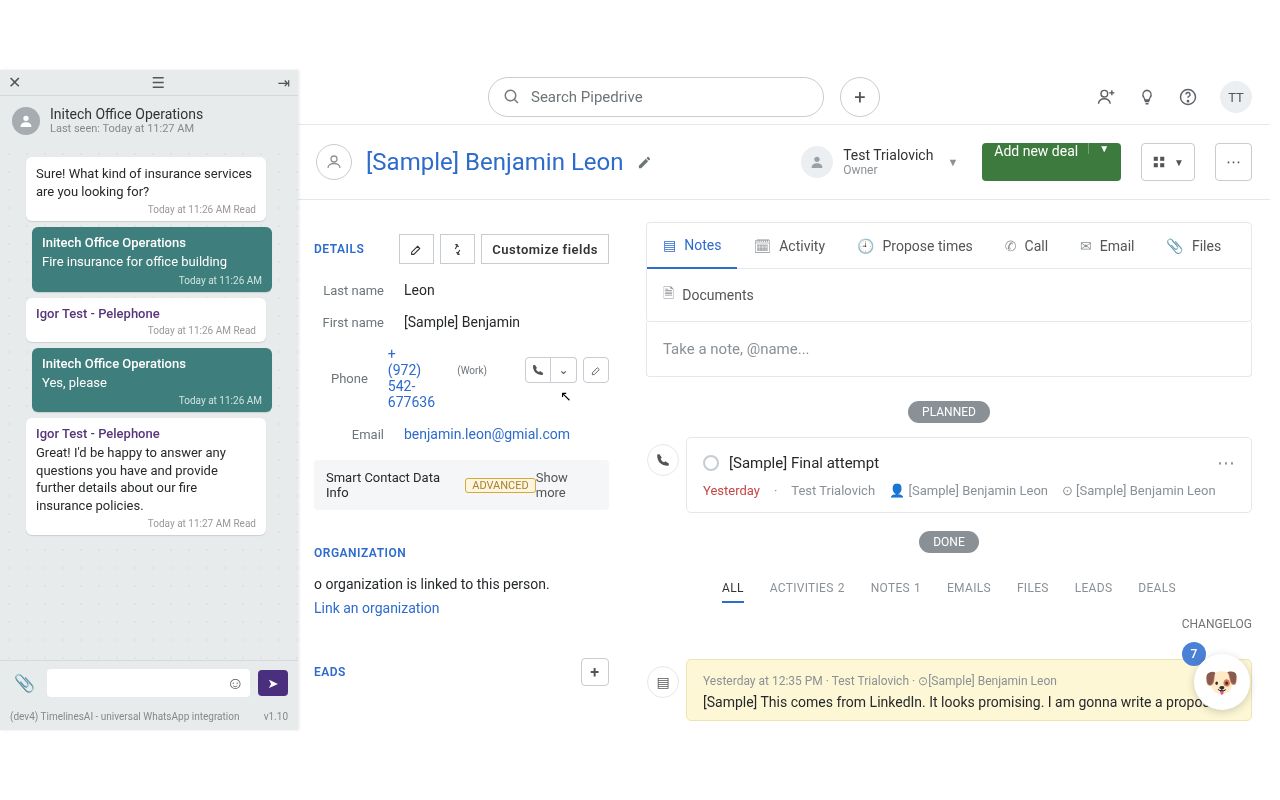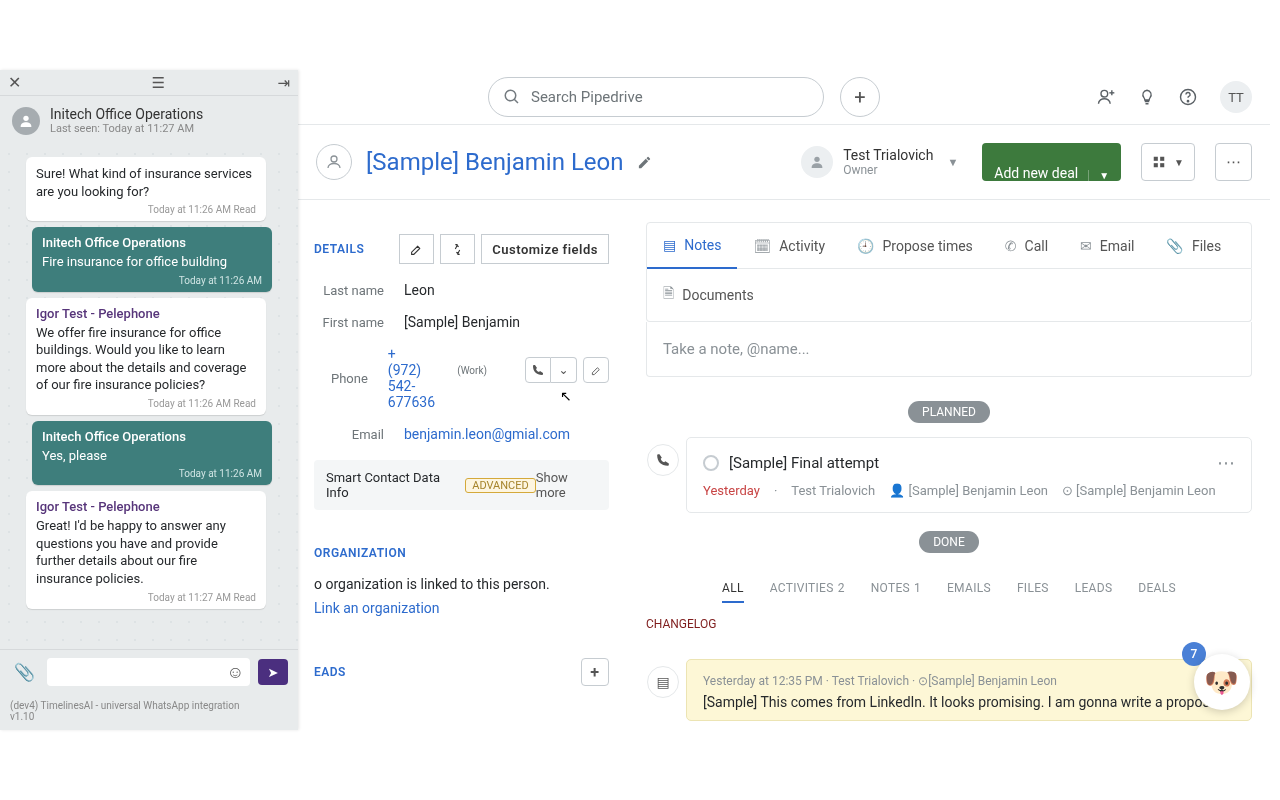--- a/index.html
+++ b/index.html
@@ -24,42 +24,42 @@
 .msg-in .msg-sender { color: #57357a; }
 .msg-out .msg-sender { color: #fff; }
 .msg-text { font-size: 13px; line-height: 1.35; }
 .msg-meta { font-size: 10px; color: #999; text-align: right; margin-top: 4px; }
 .msg-out .msg-meta { color: #cfe4e3; }
 .chat-compose { display: flex; align-items: center; padding: 8px 10px; border-top: 1px solid #d6d9db; background: #e8ebec; }
 .compose-input { flex: 1; height: 28px; background: #fff; border-radius: 4px; margin: 0 8px; border: none; padding: 0 8px; font-size: 13px;}
 .attach-ico, .emoji-ico { font-size: 17px; color: #555; margin: 0 4px; cursor: pointer; }
 .emoji-ico { position: absolute; right: 50px; }
 .send-btn { width: 30px; height: 26px; background: #4b2f7f; border-radius: 4px; display: flex; align-items: center; justify-content: center; color: #fff; font-size: 13px; cursor: pointer; }
-.chat-footer { display: flex; justify-content: space-between; padding: 6px 10px 8px; font-size: 10px; color: #888; background: #e8ebec; flex-direction: column; }
+.chat-footer { display: flex; justify-content: space-between; padding: 6px 10px 8px; font-size: 10px; color: #888; background: #e8ebec; }
 
 
 .topbar { position: absolute; top: 70px; left: 0; right: 10px; height: 54px; background: #fff; display: flex; align-items: center; padding: 0 18px; }
 .search-wrap { margin-left: 470px; width: 336px; height: 40px; border: 1px solid #c6ccd1; border-radius: 22px; display: flex; align-items: center; padding: 0 14px; color: #6e7579; font-size: 15px; }
 .search-wrap .mag { margin-right: 10px; color: #747b80; }
 .plus-btn { width: 40px; height: 40px; border: 1px solid #c6ccd1; border-radius: 50%; margin-left: 16px; display: flex; align-items: center; justify-content: center; color: #555; font-size: 20px; cursor: pointer;}
 .topbar-right { margin-left: auto; display: flex; align-items: center; gap: 22px; }
 .top-icon { color: #5a6065; font-size: 18px; cursor: pointer; }
 .avatar-chip { width: 32px; height: 32px; border-radius: 50%; background: #eceff1; color: #555; display: flex; align-items: center; justify-content: center; font-size: 13px; }
 
 
 .person-header { position: absolute; top: 124px; left: 298px; right: 10px; height: 76px; border-top: 1px solid #e5e8ea; border-bottom: 1px solid #e5e8ea; display: flex; align-items: center; padding: 0 18px; }
 .person-avatar { width: 36px; height: 36px; border-radius: 50%; border: 1px solid #c6ccd1; margin-right: 14px; display: flex; align-items: center; justify-content: center; color: #8c9398; font-size: 16px;}
 .person-title { font-size: 24px; color: #2d6bcd; font-weight: 400; }
 .pencil-title { margin-left: 14px; color: #6e7579; font-size: 15px; }
 .owner-wrap { margin-left: auto; display: flex; align-items: center; gap: 10px; }
 .owner-av { width: 32px; height: 32px; border-radius: 50%; background: #eceff1; display:flex;align-items:center;justify-content:center;color:#9aa1a6;font-size:16px; }
 .owner-txt .name { font-size: 14px; color: #333; }
 .owner-txt .role { font-size: 12px; color: #8a9196; }
 .owner-caret { color: #8a9196; font-size: 11px; margin-left: 4px; }
-.add-deal-btn { margin-left: 14px; background: #3d7a3d; color: #fff; border-radius: 4px; height: 38px; display: flex; align-items: flex-end; padding: 0 12px; font-size: 14px; cursor: pointer; }
+.add-deal-btn { margin-left: 14px; background: #3d7a3d; color: #fff; border-radius: 4px; height: 38px; display: flex; align-items: flex-start; padding: 0 12px; font-size: 14px; cursor: pointer; }
 .add-deal-btn .caret { border-left: 1px solid rgba(255,255,255,0.3); margin-left: 10px; padding-left: 10px; font-size: 10px;}
 .hdr-btn { margin-left: 10px; height: 38px; border: 1px solid #c6ccd1; border-radius: 4px; display: flex; align-items: center; padding: 0 10px; color: #555; font-size: 15px; cursor: pointer;}
 
 
 .details { position: absolute; top: 228px; left: 298px; width: 327px; padding: 0 16px 40px; }
 .details-section { border-radius: 4px; margin-bottom: 20px; }
 .sect-head { display: flex; align-items: center; font-size: 12px; letter-spacing: 0.5px; color: #2d6bcd; font-weight: 600; padding: 6px 0 10px; }
 .sect-head .spacer { flex: 1; }
 .pill-btn { height: 30px; border: 1px solid #c6ccd1; border-radius: 0; display: flex; align-items: center; padding: 0 10px; font-size: 13px; color: #333; cursor: pointer; margin-left: 6px; }
 .field-row { display: flex; padding: 8px 0; align-items: center; font-size: 14px; }
@@ -93,21 +93,21 @@
 .card-ico { position:absolute; left:-40px; top:6px; width:32px;height:32px;border-radius:50%;background:#fff;border:1px solid #e5e8ea;display:flex;align-items:center;justify-content:center;color:#555;font-size:14px;}
 .card-title { display:flex; align-items:center; gap:10px; font-size:15px; }
 .card-title .circle { width:16px;height:16px;border:2px solid #c6ccd1;border-radius:50%;}
 .card-dots { margin-left:auto; color:#8a9196; font-size:18px; cursor: pointer;}
 .card-meta { display:flex; align-items:center; gap:14px; font-size:13px; color:#8a9196; margin-top:10px; flex-wrap:wrap;}
 .card-meta .yest { color:#c84545; }
 .filter-tabs { display:flex; gap:26px; justify-content:center; margin-top:28px; font-size:12px; color:#8a9196; flex-wrap:wrap;}
 .filter-tabs .ft { cursor:pointer; letter-spacing:0.3px;}
 .filter-tabs .ft.active { color:#333; border-bottom:2px solid #2d6bcd; padding-bottom:6px;}
 .filter-tabs .cnt { margin-left:4px;}
-.changelog-row { text-align:left; font-size:12px; color:#7f1d1d; margin-top:14px;}
+.changelog-row { text-align:right; font-size:12px; color:#737373; margin-top:14px;}
 .note-card { background:#fdf7d6; border:1px solid #ece4b3; border-radius:5px; padding: 14px 16px 10px; margin-left:40px; margin-top:28px; font-size:14px; position:relative;}
 .note-ico { position:absolute; left:-40px; top:6px; width:32px;height:32px;border-radius:50%;background:#fff;border:1px solid #e5e8ea;display:flex;align-items:center;justify-content:center;color:#555;font-size:14px;}
 .note-card .nm { font-size:12px; color:#8a9196; margin-bottom:6px;}
 
 
 .float-badge { position:absolute; right:30px; bottom:90px; width:56px;height:56px;border-radius:50%;background:#fff;box-shadow:0 2px 8px rgba(0,0,0,0.18);display:flex;align-items:center;justify-content:center;font-size:28px;}
 .float-count { position:absolute; right:74px; bottom:134px; width:24px;height:24px;border-radius:50%;background:#4a80d6;color:#fff;display:flex;align-items:center;justify-content:center;font-size:12px;font-weight:500;}
 
 .cursor-arrow { position:absolute; left:560px; top:388px; font-size:14px; color:#000; pointer-events:none; }
 
@@ -371,21 +371,20 @@
         <div class="msg-text">Sure! What kind of insurance services are you looking for?</div>
         <div class="msg-meta">Today at 11:26 AM   Read</div>
       </div>
       <div class="msg-bubble msg-out">
         <div class="msg-sender">Initech Office Operations</div>
         <div class="msg-text">Fire insurance for office building</div>
         <div class="msg-meta">Today at 11:26 AM</div>
       </div>
       <div class="msg-bubble msg-in">
         <div class="msg-sender">Igor Test - Pelephone</div>
-        <div class="msg-text">We offer fire insurance for office buildings. Would you like to learn more about the details and coverage of our fire insurance policies?</div>
         <div class="msg-meta">Today at 11:26 AM   Read</div>
       </div>
       <div class="msg-bubble msg-out">
         <div class="msg-sender">Initech Office Operations</div>
         <div class="msg-text">Yes, please</div>
         <div class="msg-meta">Today at 11:26 AM</div>
       </div>
       <div class="msg-bubble msg-in">
         <div class="msg-sender">Igor Test - Pelephone</div>
         <div class="msg-text">Great! I'd be happy to answer any questions you have and provide further details about our fire insurance policies.</div>

